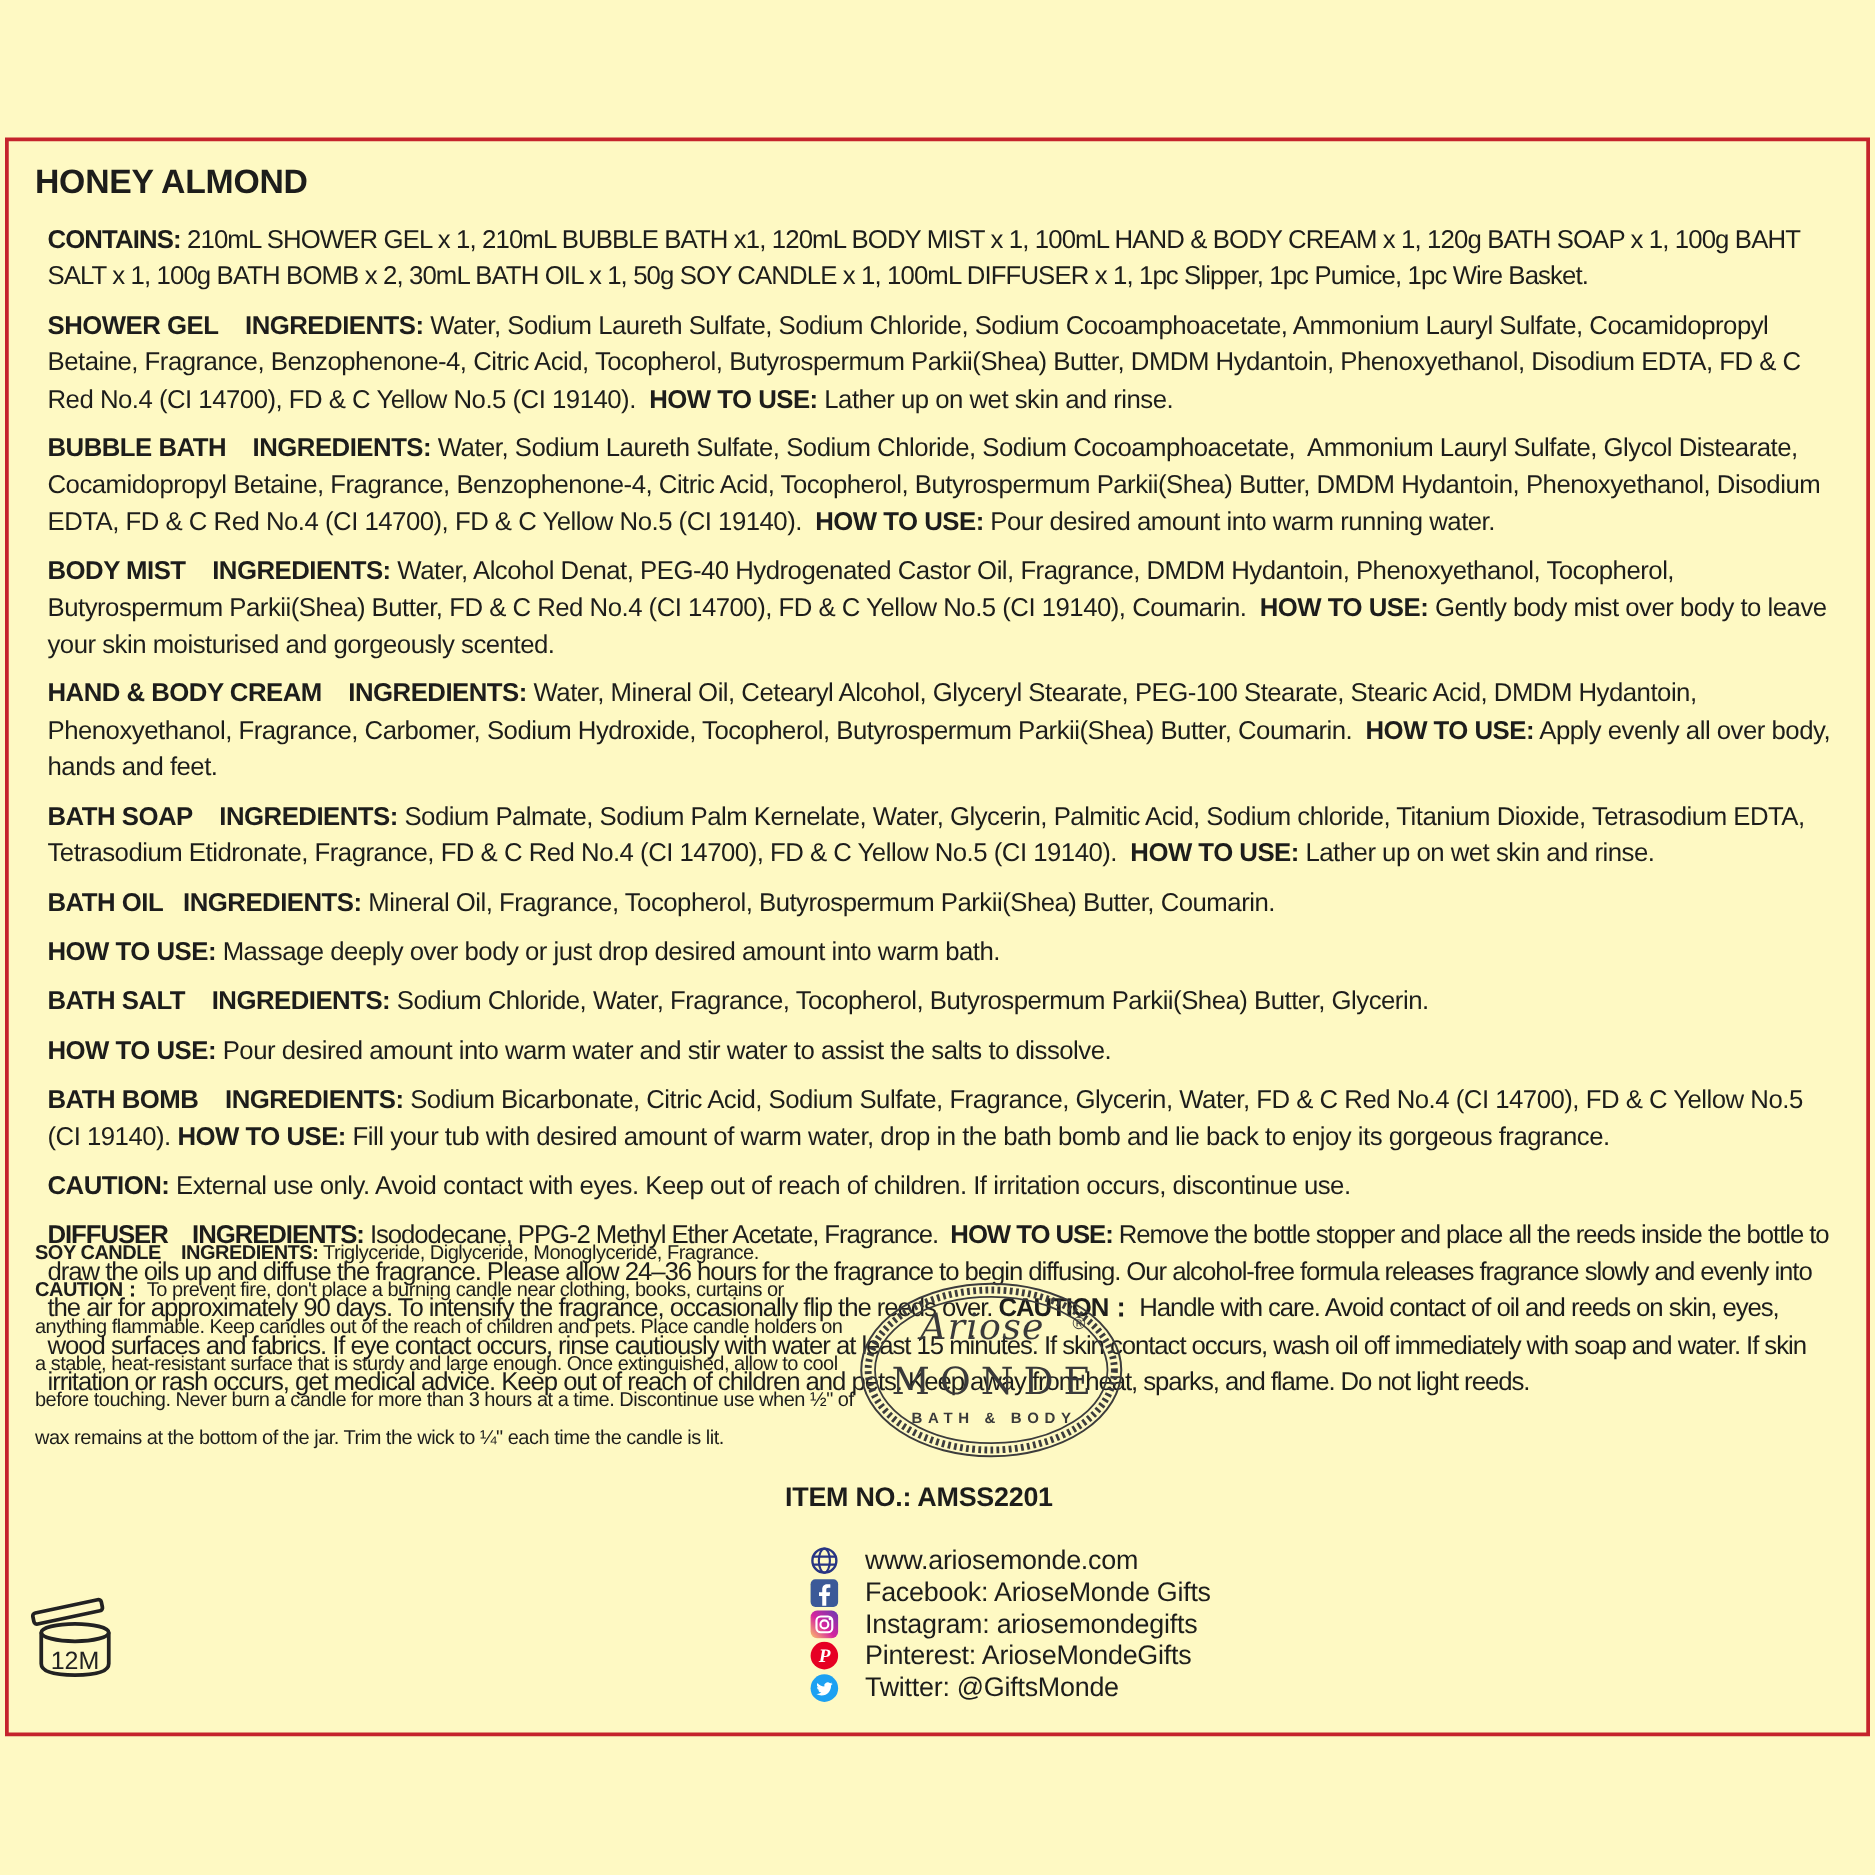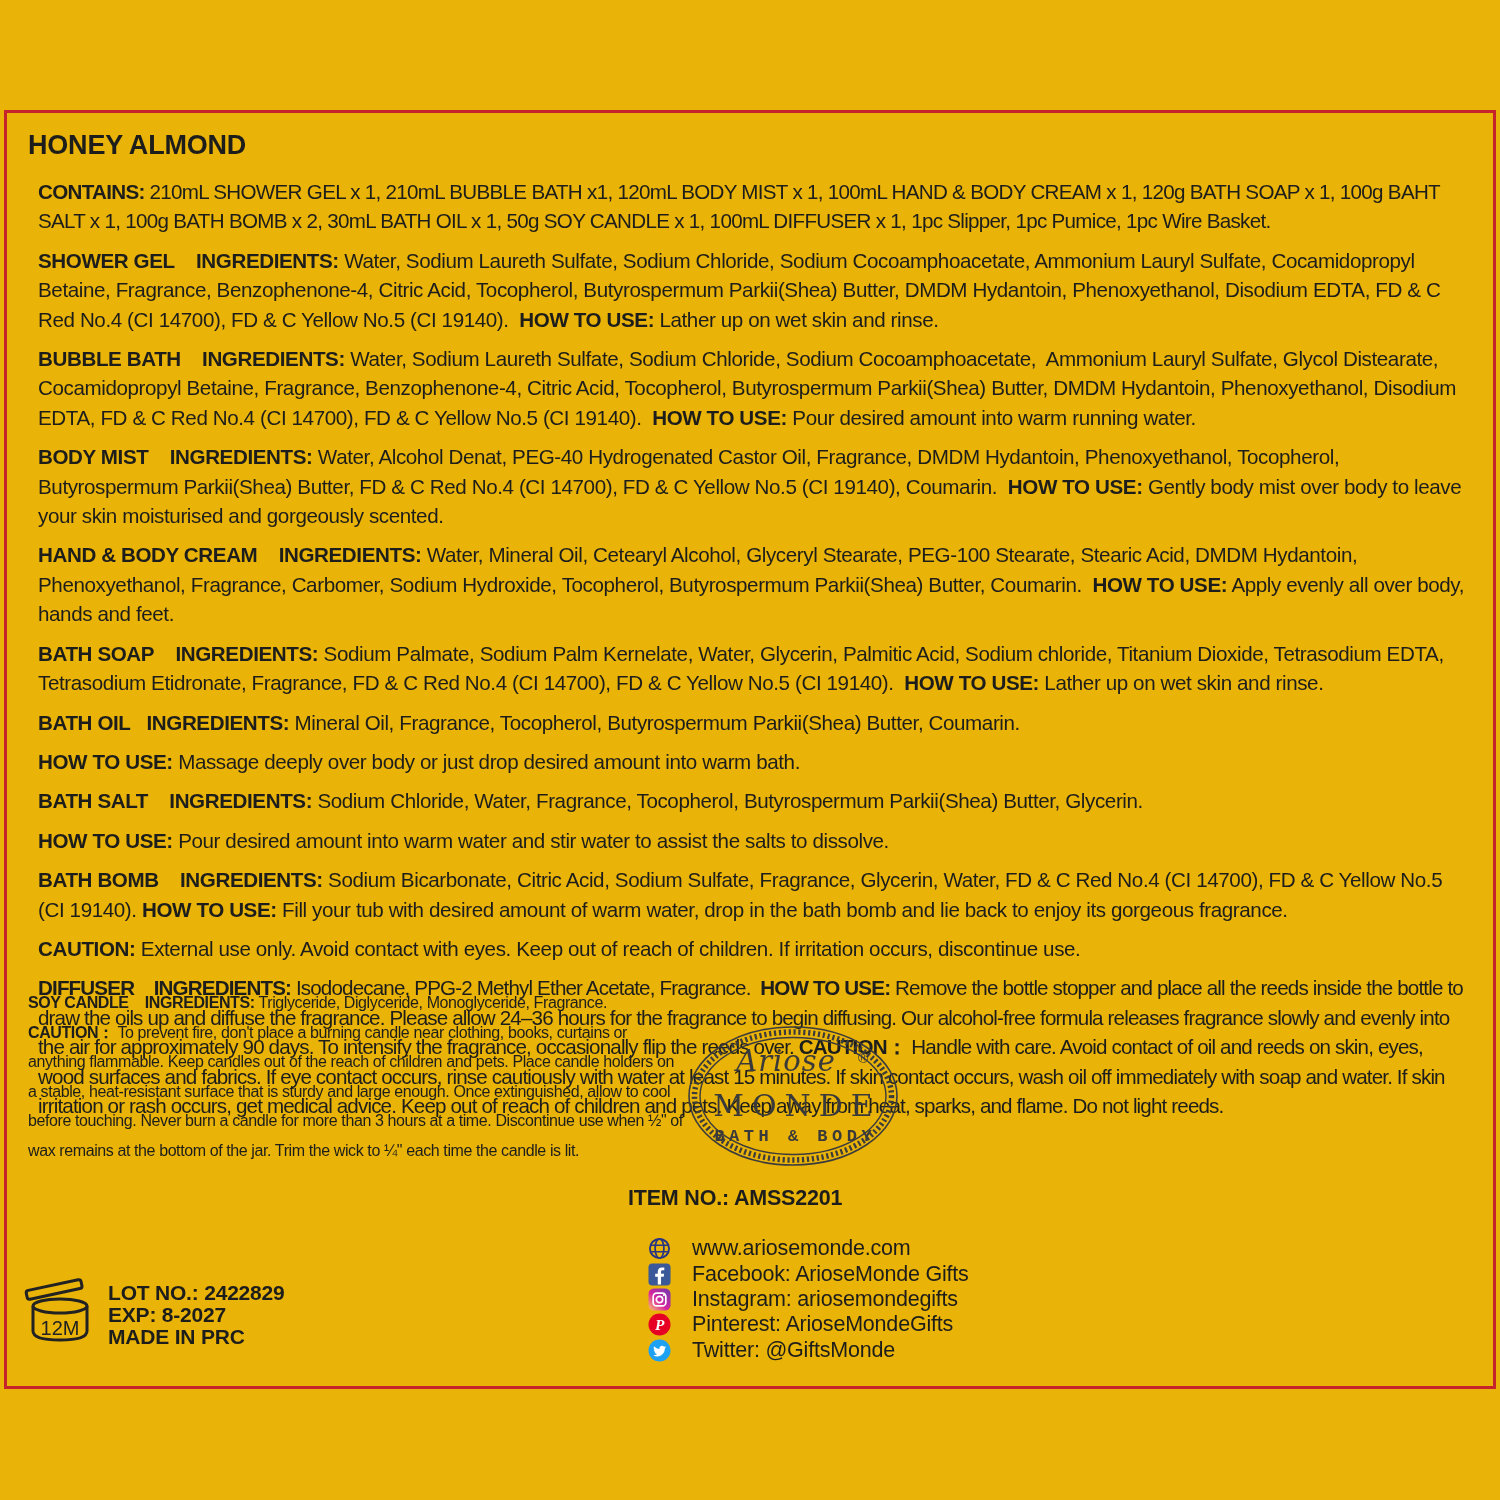--- a/index.html
+++ b/index.html
@@ -1,16 +1,16 @@
 <!DOCTYPE html>
 <html><head>
 <meta charset="utf-8">
 <style>
   html,body{margin:0;padding:0;background:#ffffff;}
-  .page{position:relative;width:1500px;height:1500px;background:#eab308;overflow:hidden;
+  .page{position:relative;width:1500px;height:1500px;background:#fef9c3;overflow:hidden;
         font-family:"Liberation Sans",sans-serif;color:#1d1d1b;}
   .frame{position:absolute;left:4px;top:110px;width:1492px;height:1279px;
          border:3px solid #c5242c;box-sizing:border-box;}
   .title{position:absolute;left:28px;top:130px;margin:0;font-size:27px;font-weight:700;letter-spacing:-0.2px;}
   .main-text{position:absolute;left:28px;top:167px;width:1452px;
              font-size:20.6px;line-height:29.4px;letter-spacing:-0.4px;}
   .main-text p{margin:10px;}
   .main-text p:nth-of-type(1){letter-spacing:-0.7px;}
   .main-text p:nth-of-type(13){letter-spacing:-0.85px;}
   .b{font-weight:700;}
@@ -18,22 +18,22 @@
   .soy-text{width:658px;font-size:16px;line-height:29.6px;letter-spacing:-0.4px;}
   .soy-text p{margin:0;}
   .logo-block{position:absolute;left:600px;top:36px;width:330px;text-align:center;}
   .logo-rel{position:relative;width:214px;height:144px;margin:0 auto;}
   .logo-rel svg{position:absolute;left:0;top:0;}
   .logo-ariose{position:absolute;left:0;right:14px;top:20px;font-family:"DejaVu Serif",serif;
                font-style:italic;font-size:29px;color:#3a3a3a;letter-spacing:1px;}
   .logo-reg{position:absolute;left:172px;top:26px;font-size:14px;color:#3a3a3a;}
   .logo-monde{position:absolute;left:0;right:0;top:64px;font-family:"DejaVu Serif",serif;
               font-size:30px;color:#3a3a3a;letter-spacing:8px;text-indent:8px;}
-  .logo-tagline{position:absolute;left:0;right:0;top:103px;font-family:Liberation Mono, monospace;
-                font-size:17px;font-weight:700;color:#3a3a3a;letter-spacing:4.5px;text-indent:4.5px;}
+  .logo-tagline{position:absolute;left:0;right:0;top:103px;font-family:Liberation Sans, sans-serif;
+                font-size:12px;font-weight:700;color:#3a3a3a;letter-spacing:4.5px;text-indent:4.5px;}
   .item-no{margin-top:18px;font-size:21.5px;font-weight:700;text-align:left;letter-spacing:-0.2px;}
   .social{position:absolute;left:648px;top:1236px;}
   .social-row{display:flex;align-items:center;height:25.4px;gap:10px;}
   .sicon{width:23px;height:23px;margin-right:11px;flex:0 0 23px;}
   .sicon svg{display:block;width:23px;height:23px;}
   .stext{font-size:21.5px;letter-spacing:-0.2px;white-space:nowrap;}
   .bottom-left{position:absolute;left:22px;top:1272px;display:flex;}
   .pao svg{display:block;width:76px;height:74px;}
   .lot-lines{margin-left:10px;padding-top:10px;font-weight:700;font-size:21px;
              line-height:21.8px;letter-spacing:-0.2px;}
@@ -145,19 +145,14 @@
 
   <div class="bottom-left">
     <span class="pao">
       <svg viewBox="0 0 76 74">
         <rect x="4" y="13" width="56" height="9" rx="2.5" fill="none" stroke="#222" stroke-width="3" transform="rotate(-12 32 17)"></rect>
         <ellipse cx="38" cy="34" rx="27" ry="7" fill="none" stroke="#222" stroke-width="3"></ellipse>
         <path d="M11 34 v25 q0 9 27 9 q27 0 27 -9 v-25" fill="none" stroke="#222" stroke-width="3"></path>
         <text x="38" y="63" text-anchor="middle" font-family="Liberation Sans, sans-serif" font-size="20" fill="#222">12M</text>
       </svg>
     </span>
-    <div class="lot-lines">
-      <div>LOT NO.: 2422829</div>
-      <div>EXP: 8-2027</div>
-      <div>MADE IN PRC</div>
-    </div>
   </div>
 </div>
 
 </body></html>

